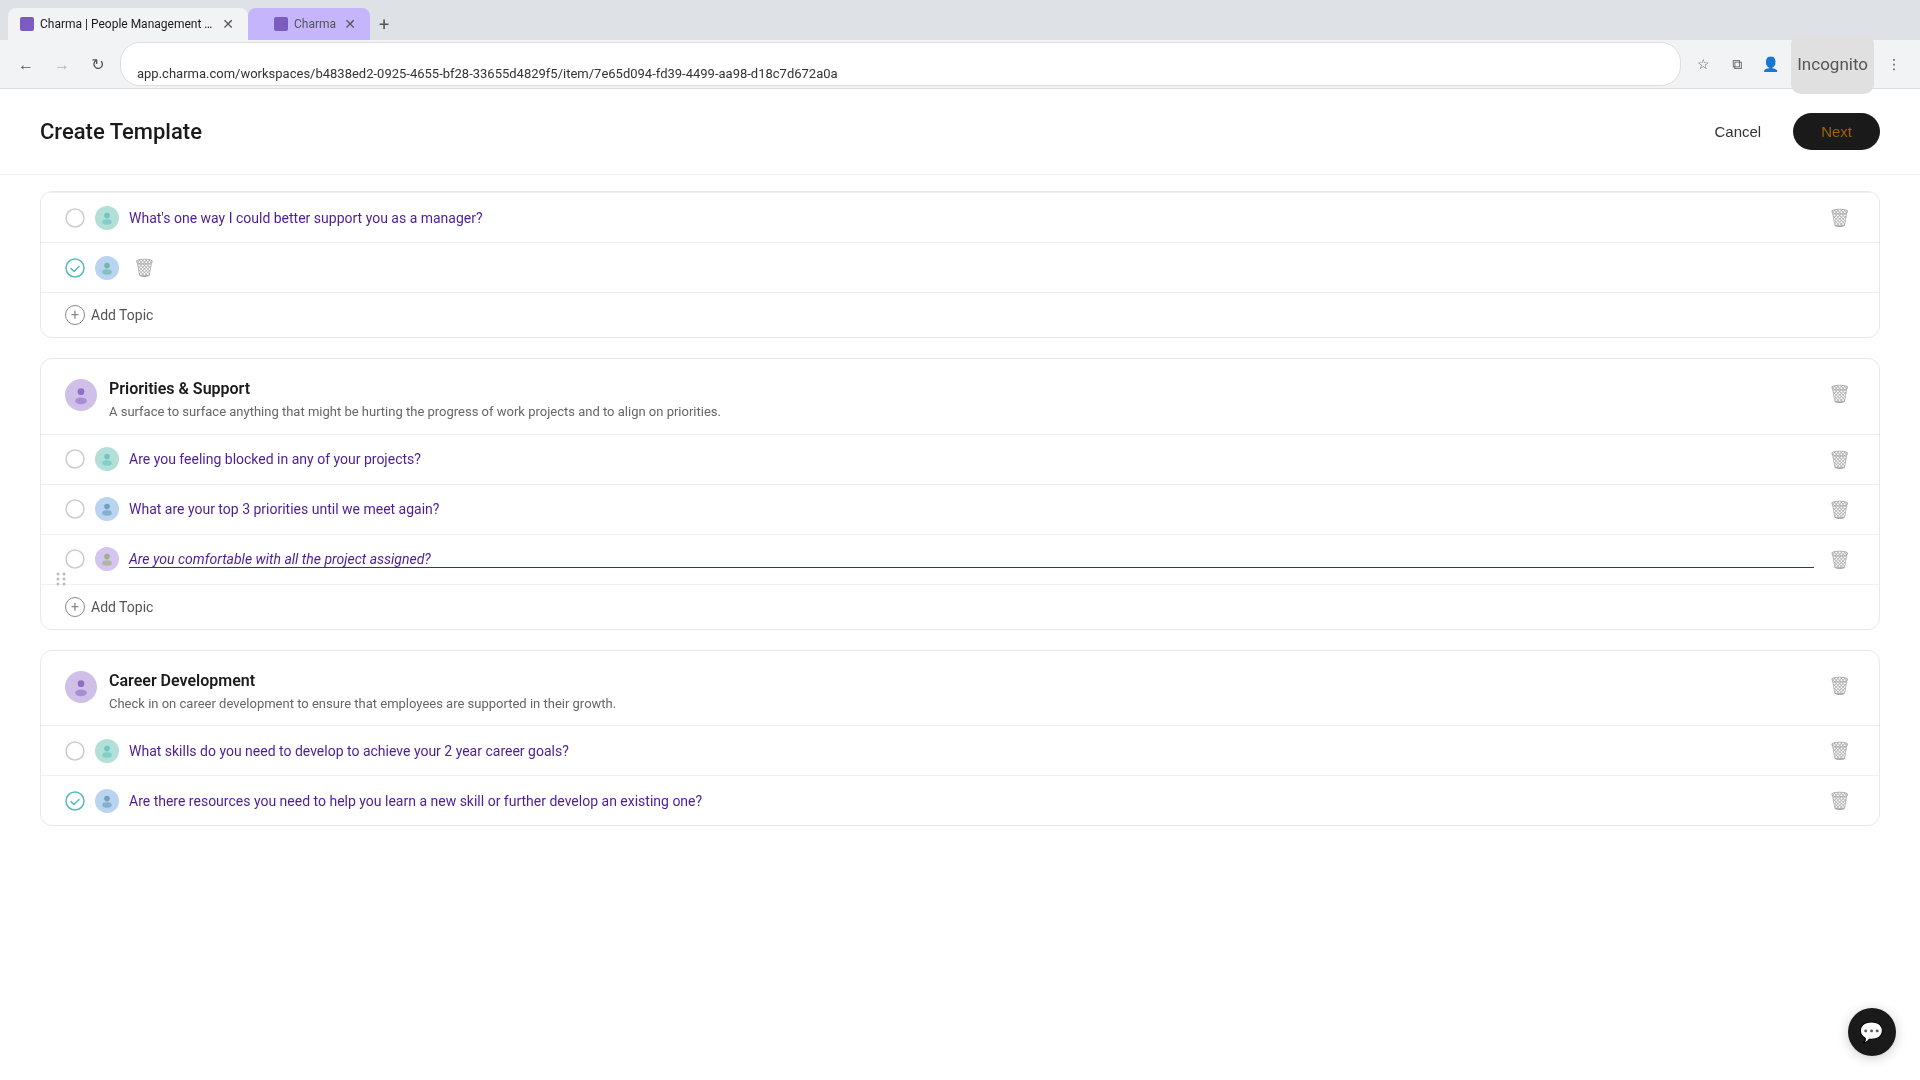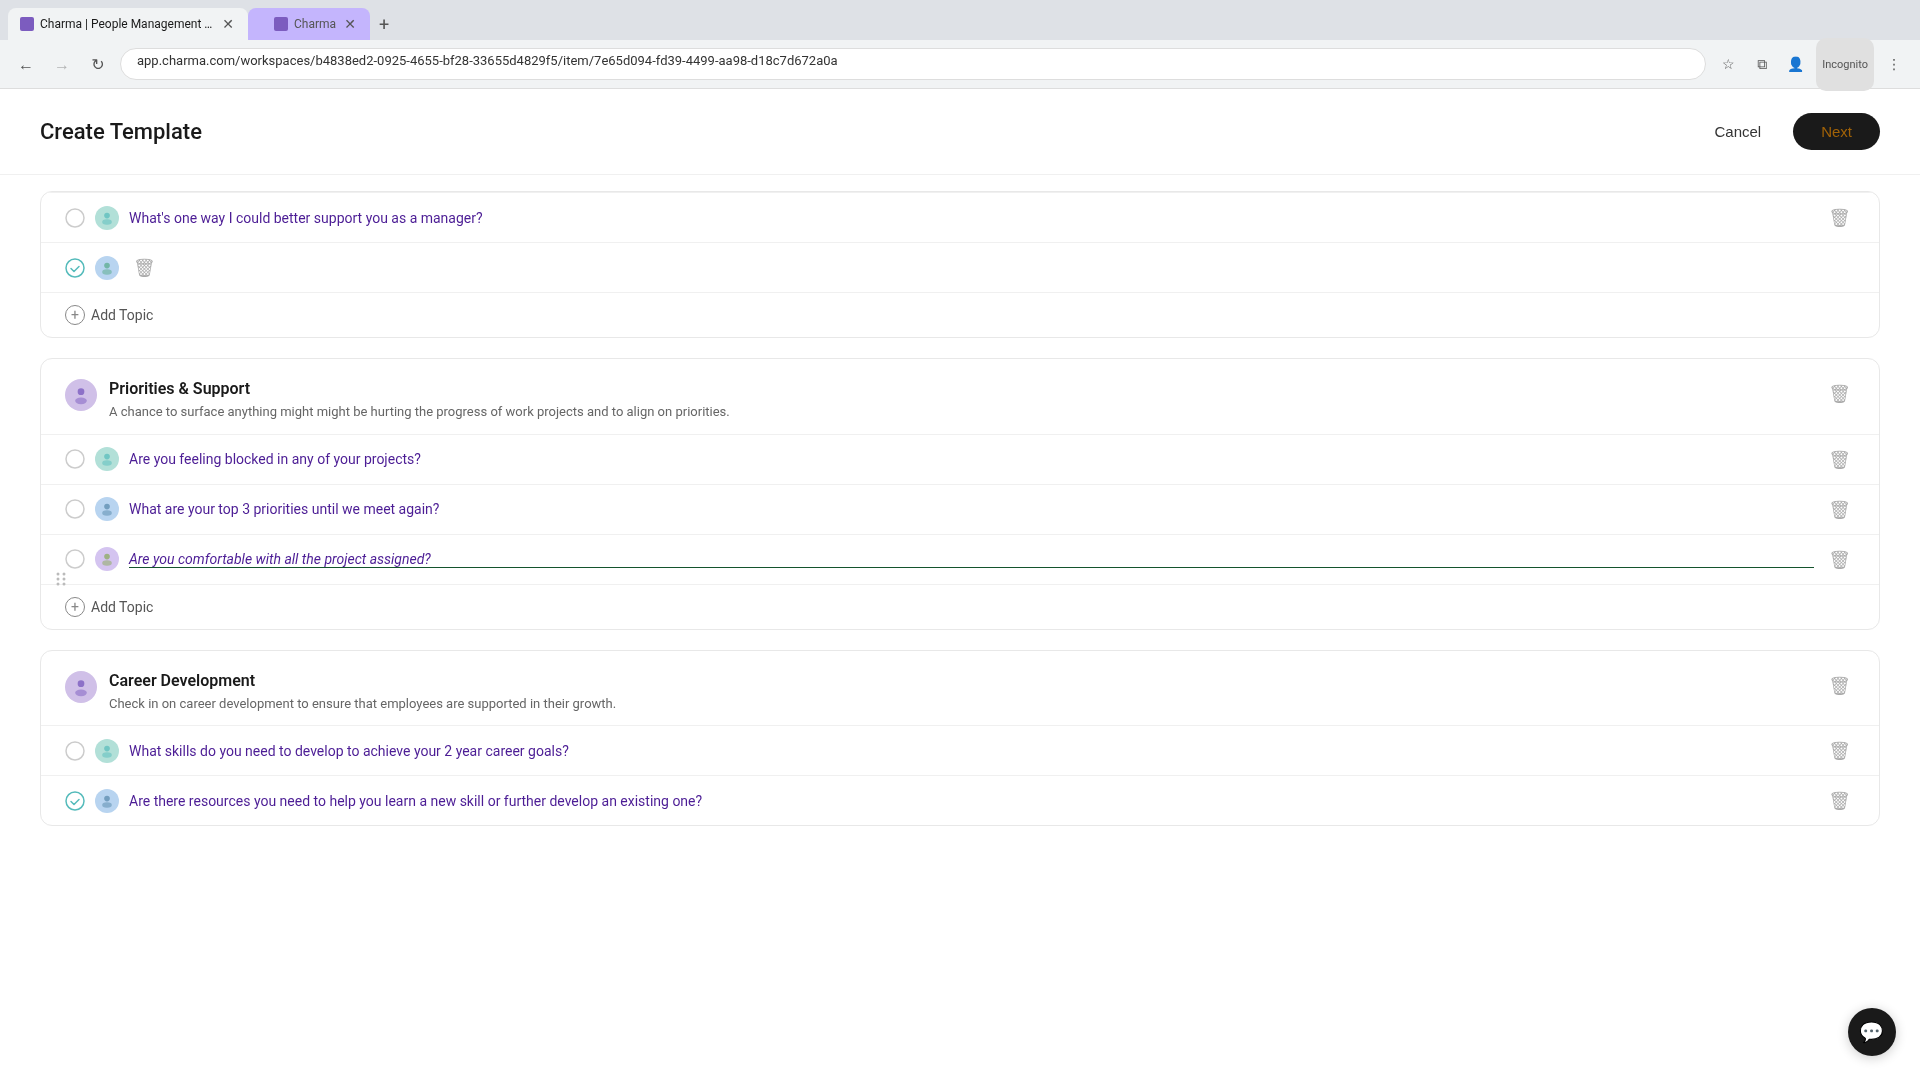--- a/index.html
+++ b/index.html
@@ -100,42 +100,42 @@
       color: #555;
     }
     .address-bar {
       flex: 1;
       background: #fff;
       border-radius: 20px;
       padding: 4px 16px;
       font-size: 13px;
       color: #333;
       border: 1px solid #ddd;
-      height: 32px;
-      display: flex;
-      align-items: flex-start;
+      height: 44px;
+      display: flex;
+      align-items: flex-end;
     }
     .nav-icons {
       display: flex;
       gap: 6px;
       align-items: center;
     }
     .nav-icon {
       width: 28px;
       height: 28px;
       display: flex;
       align-items: center;
       justify-content: center;
       font-size: 14px;
       color: #555;
       border-radius: 50%;
       cursor: pointer;
     }
     .incognito-badge {
-      font-size: 11px;
+      font-size: 17px;
       color: #555;
       padding: 20px 6px;
       background: #e0e0e0;
       border-radius: 10px;
     }
 
     
     .app-header {
       display: flex;
       align-items: center;
@@ -421,21 +421,21 @@
   <div class="section-card">
     <div class="section-header">
       <div class="section-avatar">
         <svg viewBox="0 0 24 24" fill="none" xmlns="http://www.w3.org/2000/svg">
           <circle cx="12" cy="8" r="4" fill="#7c5cbf" opacity="0.8"></circle>
           <ellipse cx="12" cy="19" rx="7" ry="4" fill="#7c5cbf" opacity="0.5"></ellipse>
         </svg>
       </div>
       <div>
         <div class="section-title">Priorities &amp; Support</div>
-        <div class="section-desc">A chance to surface anything might might be hurting the progress of work projects and to align on priorities.</div>
+        <div class="section-desc">A surface to surface anything that might be hurting the progress of work projects and to align on priorities.</div>
       </div>
       <div class="section-delete">🗑</div>
     </div>
 
     <div class="question-row">
       <svg class="check-icon" viewBox="0 0 20 20" fill="none">
         <circle cx="10" cy="10" r="9" stroke="#ccc" stroke-width="1.5"></circle>
       </svg>
       <div class="user-avatar teal">
         <svg viewBox="0 0 20 20" fill="none" width="16" height="16">

